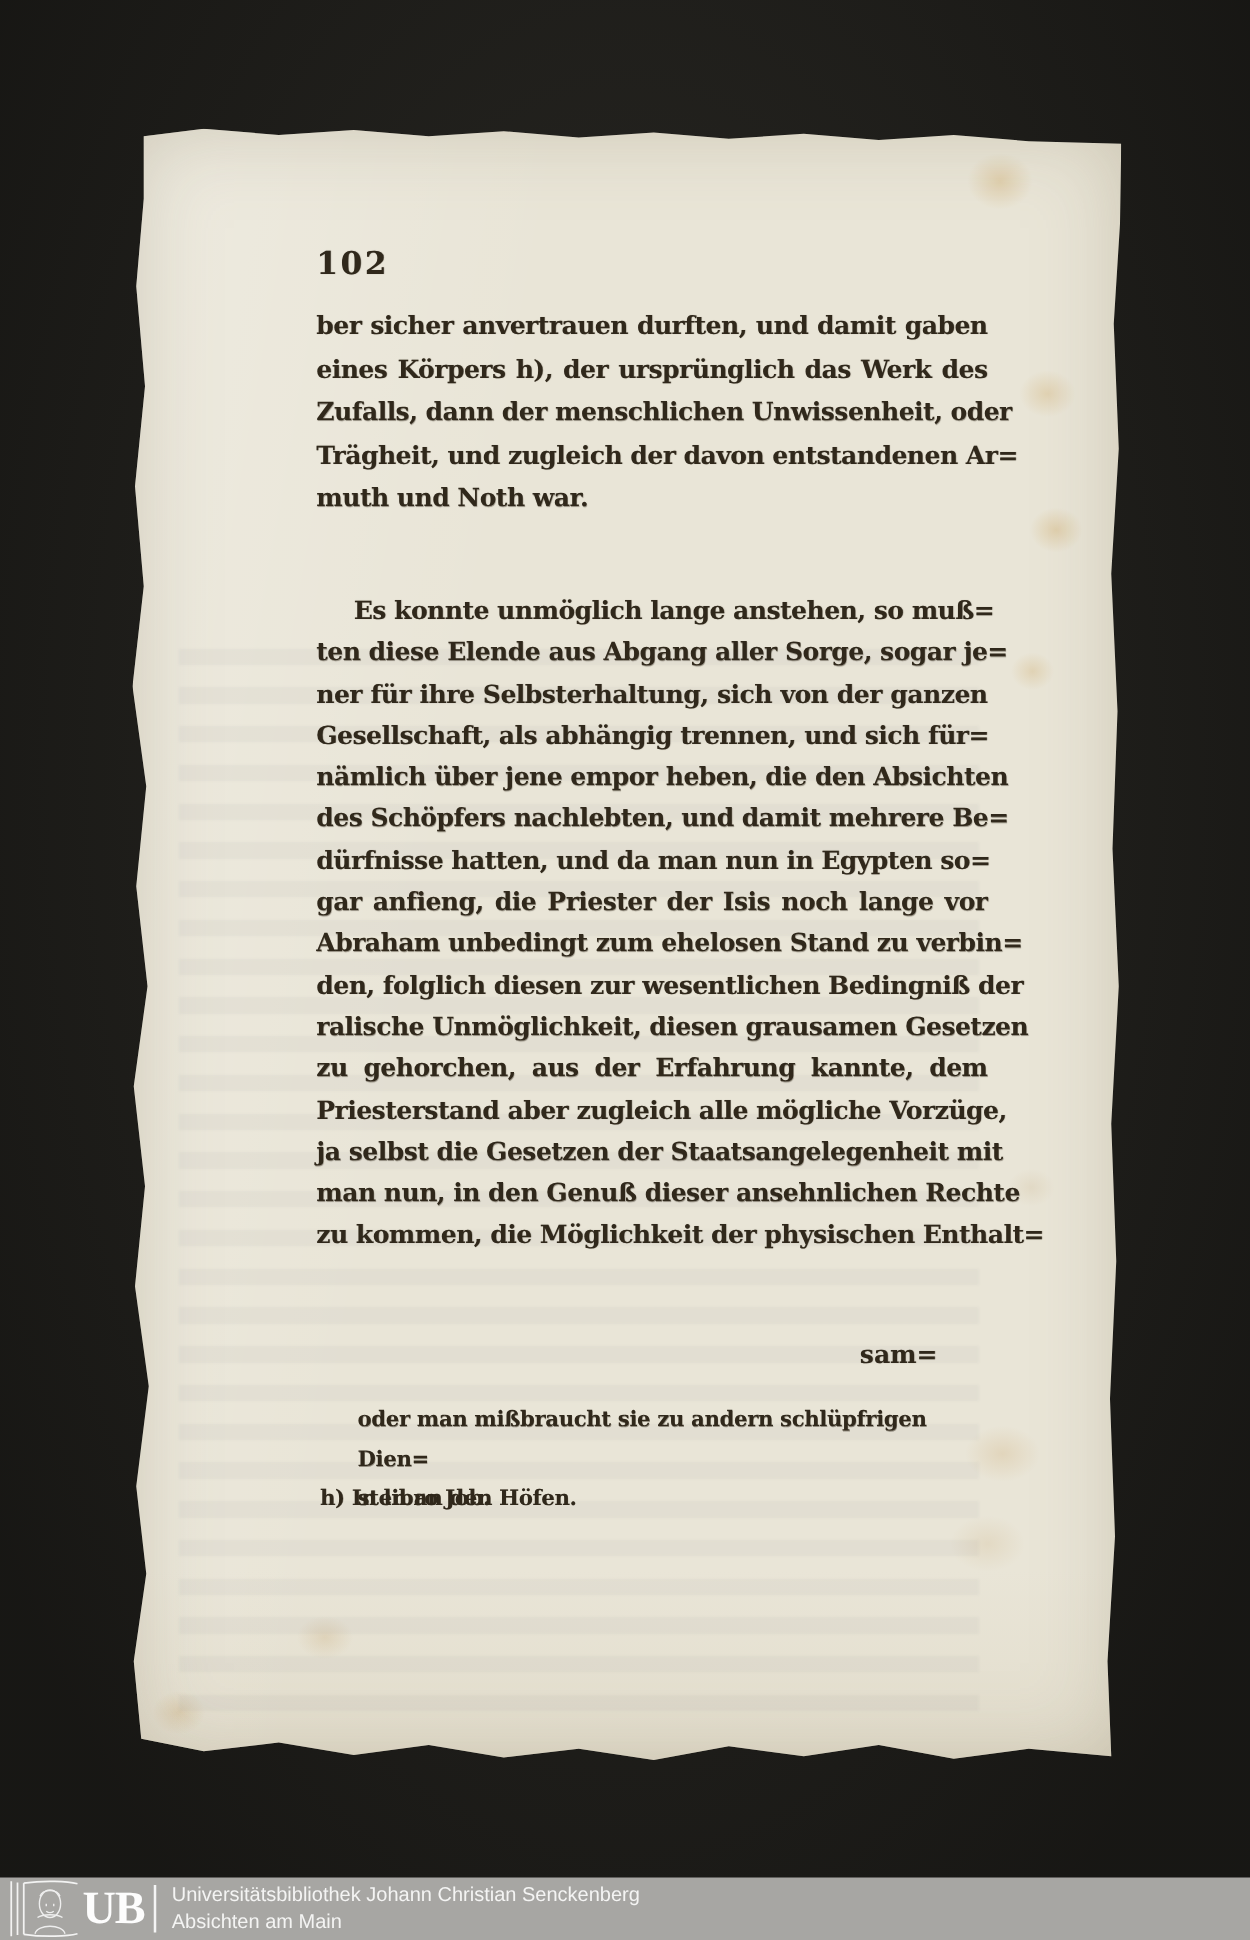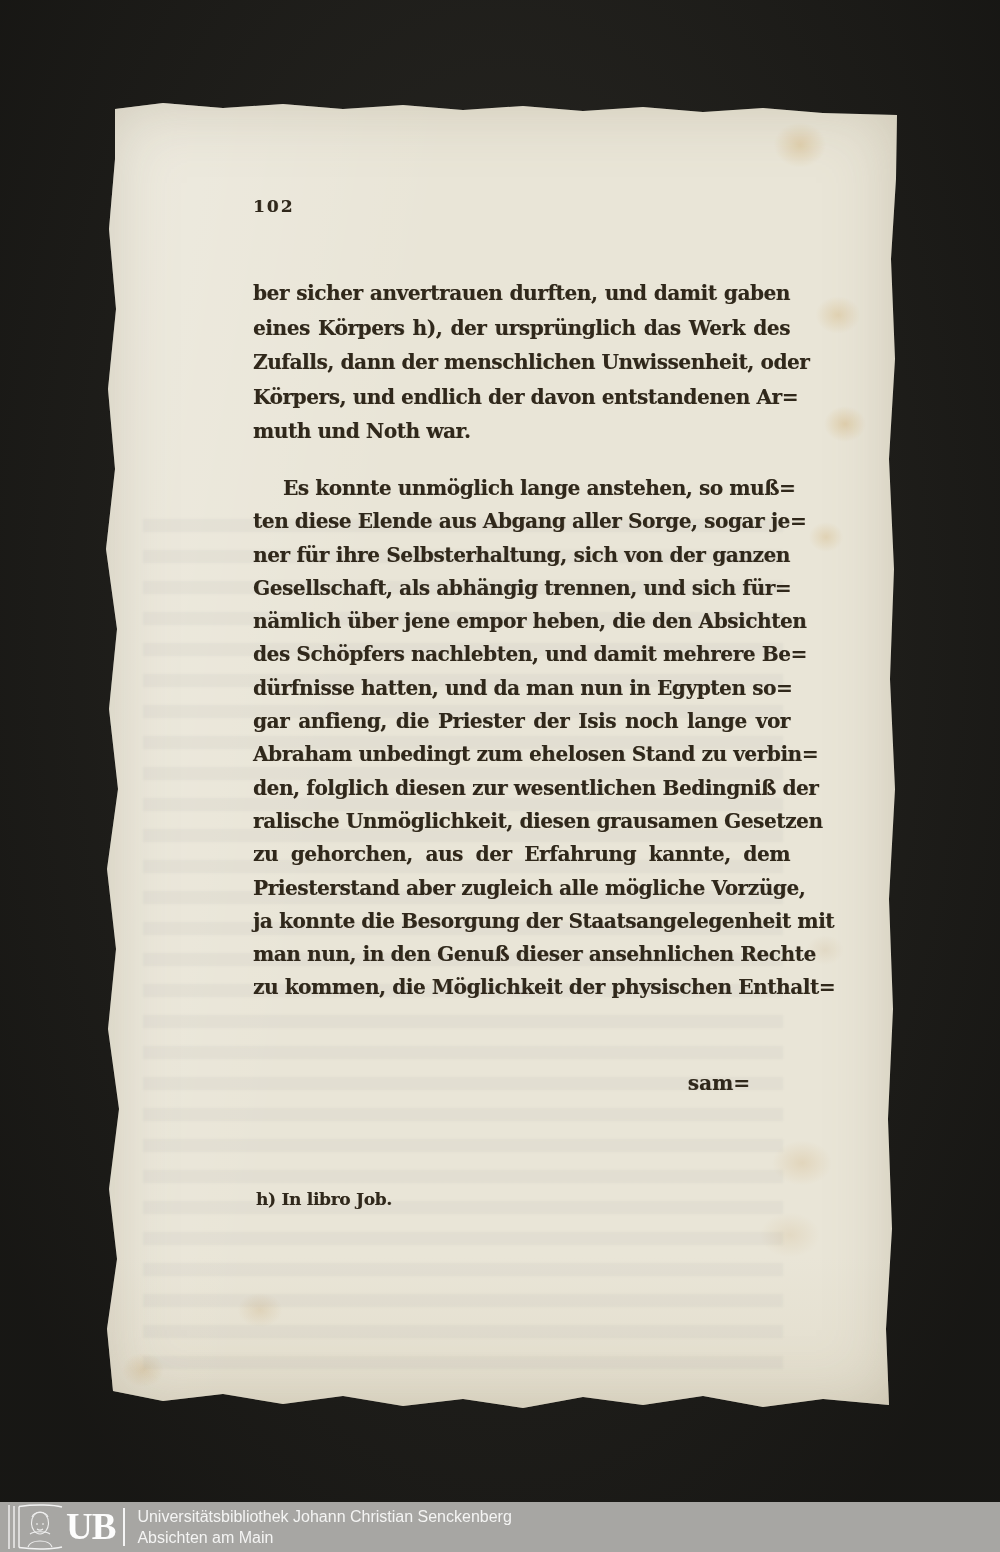--- a/index.html
+++ b/index.html
@@ -48,25 +48,25 @@
   .ghost{
     position:absolute;left:40px;top:420px;width:640px;height:860px;
     background:repeating-linear-gradient(180deg,
       rgba(95,105,125,.05) 0 13px, rgba(95,105,125,0) 13px 31px);
     filter:blur(1px);
     pointer-events:none;
   }
   .ink{color:#30281b;}
   .pagenum{
     position:absolute;left:150px;top:97px;
-    font-size:17px;font-weight:700;letter-spacing:2px;
+    font-size:25px;font-weight:700;letter-spacing:2px;
     text-shadow:.4px .4px .6px rgba(48,40,27,.5);
   }
   .tb{position:absolute;left:150px;width:537px;}
-  .para1{top:144px;margin-top:33px;}
+  .para1{top:144px;}
   .para1 .l{line-height:34.6px;}
   .para2{top:373px;}
   .para2 .l{line-height:33.3px;}
   .l{
     font-size:20px;font-weight:700;letter-spacing:-.4px;
     text-align:justify;text-align-last:justify;
     white-space:nowrap;overflow:visible;
     text-shadow:.4px .4px .6px rgba(48,40,27,.45);
   }
   .l.nojust{text-align:left;text-align-last:left;}
@@ -104,45 +104,49 @@
 
 <div class="paper ink">
   <div class="ghost"></div>
 
   <div class="pagenum">102</div>
 
   <div class="tb para1">
     <div class="l">ber sicher anvertrauen durften, und damit gaben</div>
     <div class="l">eines Körpers h), der ursprünglich das Werk des</div>
     <div class="l">Zufalls, dann der menschlichen Unwissenheit, oder</div>
-    <div class="l">Körpers, und endlich der davon entstandenen Ar=</div>
+    <div class="l">Trägheit, und zugleich der davon entstandenen Ar=</div>
     <div class="l nojust">muth und Noth war.</div>
   </div>
 
   <div class="tb para2">
     <div class="l indent">Es konnte unmöglich lange anstehen, so muß=</div>
     <div class="l">ten diese Elende aus Abgang aller Sorge, sogar je=</div>
     <div class="l">ner für ihre Selbsterhaltung, sich von der ganzen</div>
     <div class="l">Gesellschaft, als abhängig trennen, und sich für=</div>
     <div class="l">nämlich über jene empor heben, die den Absichten</div>
     <div class="l">des Schöpfers nachlebten, und damit mehrere Be=</div>
     <div class="l">dürfnisse hatten, und da man nun in Egypten so=</div>
     <div class="l">gar anfieng, die Priester der Isis noch lange vor</div>
     <div class="l">Abraham unbedingt zum ehelosen Stand zu verbin=</div>
     <div class="l">den, folglich diesen zur wesentlichen Bedingniß der</div>
     <div class="l">ralische Unmöglichkeit, diesen grausamen Gesetzen</div>
     <div class="l">zu gehorchen, aus der Erfahrung kannte, dem</div>
     <div class="l">Priesterstand aber zugleich alle mögliche Vorzüge,</div>
-    <div class="l">ja konnte die Besorgung der Staatsangelegenheit mit</div>
+    <div class="l">ja selbst die Gesetzen der Staatsangelegenheit mit</div>
     <div class="l">man nun, in den Genuß dieser ansehnlichen Rechte</div>
     <div class="l">zu kommen, die Möglichkeit der physischen Enthalt=</div>
   </div>
 
   <div class="catchword ink">sam=</div>
 
+  <div class="fn fn-cont">
+    <div>oder man mißbraucht sie zu andern schlüpfrigen Dien=</div>
+    <div>sten an den Höfen.</div>
+  </div>
   <div class="fn fn-h">h) In libro Job.</div>
 </div>
 
 <div class="footer">
   <div class="logo">
     <svg width="58" height="48" viewBox="0 0 58 48">
       <g stroke="#f7f7f7" fill="none" stroke-width="1.4" opacity="0.95">
         <path d="M3 2 L3 46"></path>
         <path d="M8 3 L8 45"></path>
         <path d="M13 3.5 L13 44.5"></path>

